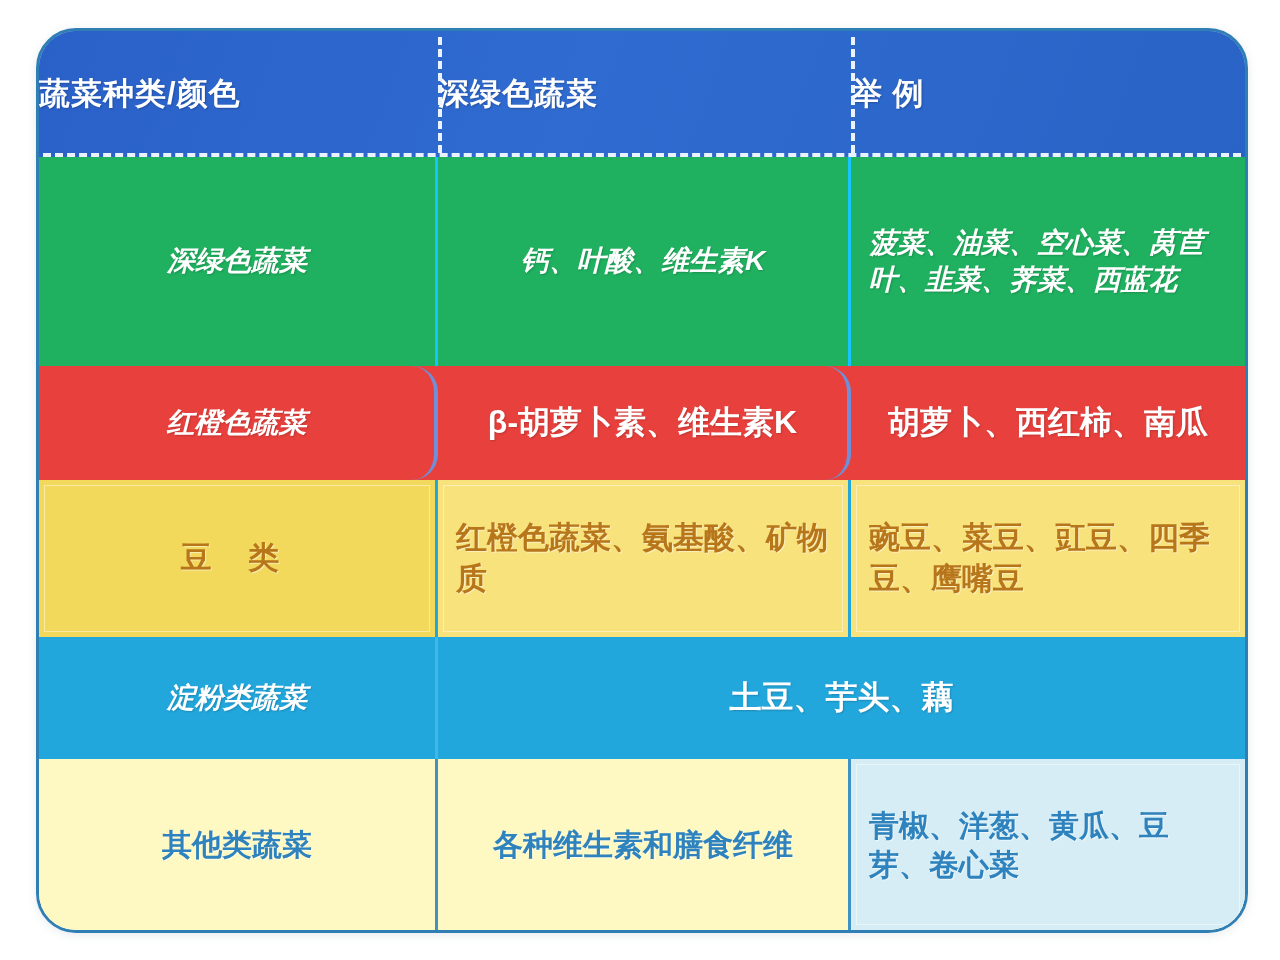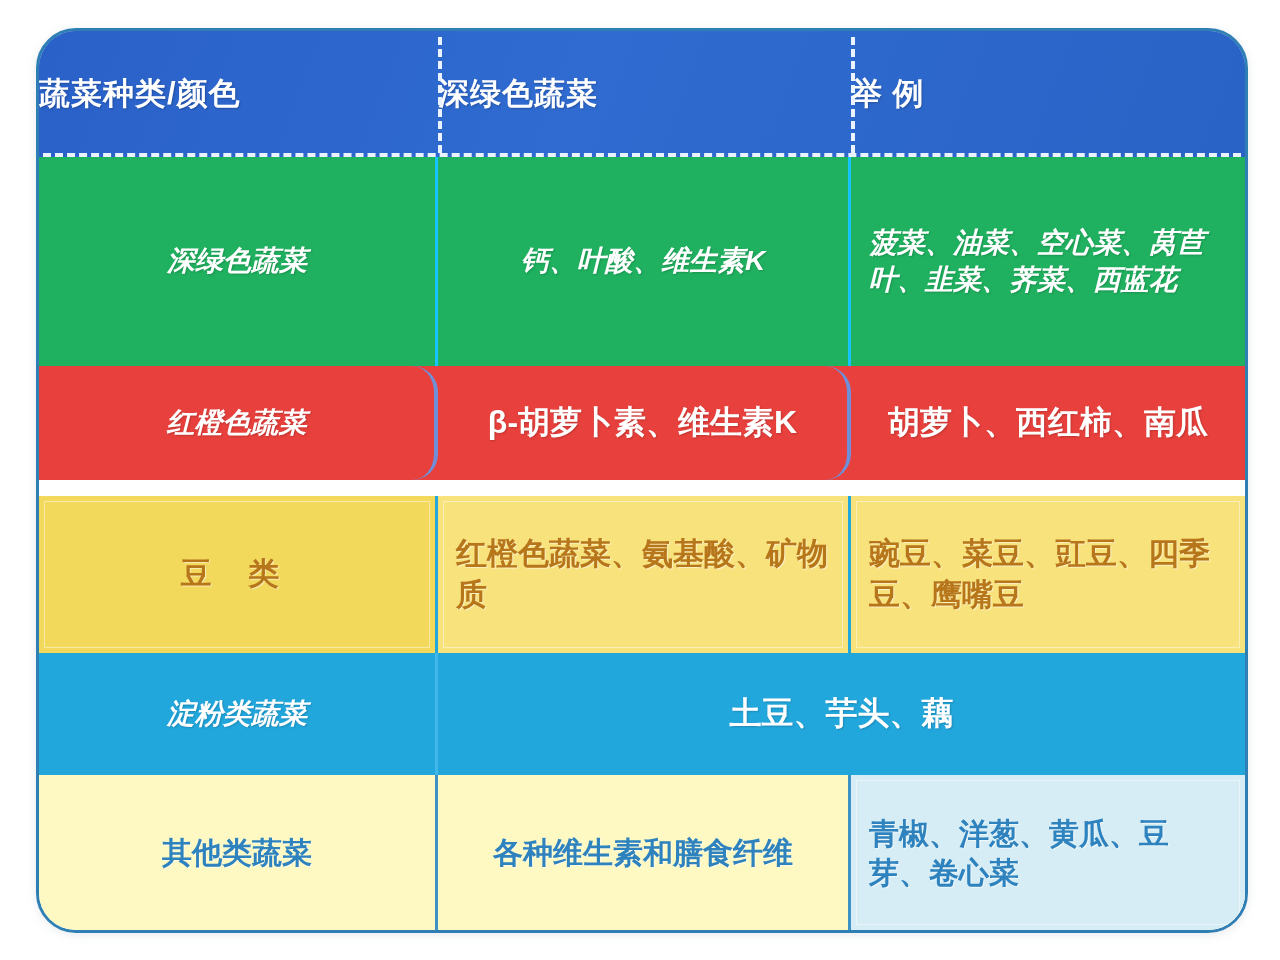--- a/index.html
+++ b/index.html
@@ -95,21 +95,21 @@
   .c1 { flex: 0 0 399px; }
   .c2 { flex: 0 0 413px; }
   .c3 { flex: 1 1 auto; }
 
   .center   { text-align: center; }
   .leftal   { text-align: left; }
 
   
   .row-green     { background: #1fb15f; flex: 0 0 209px; }
   .row-red       { background: #e8403c; flex: 0 0 114px; }
-  .row-yellow    { background: #404040; flex: 0 0 157px; margin-top: 16px; }
+  .row-yellow    { background: #404040; flex: 0 0 157px; }
   .row-blue      { background: #22a7dd; flex: 0 0 122px; }
   .row-lightblue { background: #fef9c3; flex: 1 1 auto; }
 
   
   .row-green .cell        { border-right: 3px solid #17c4ff; }
   .row-red .cell          { border-right: 4px solid #6f8fd8; border-radius: 26px; }
   .row-yellow .cell       { border-right: 3px solid #22a7dd; }
   .row-blue .cell         { border-right: 3px solid #3fb7e8; }
   .row-lightblue .cell    { border-right: 3px solid #3f93c4; }
   .row .cell:last-child   { border-right: none; }

